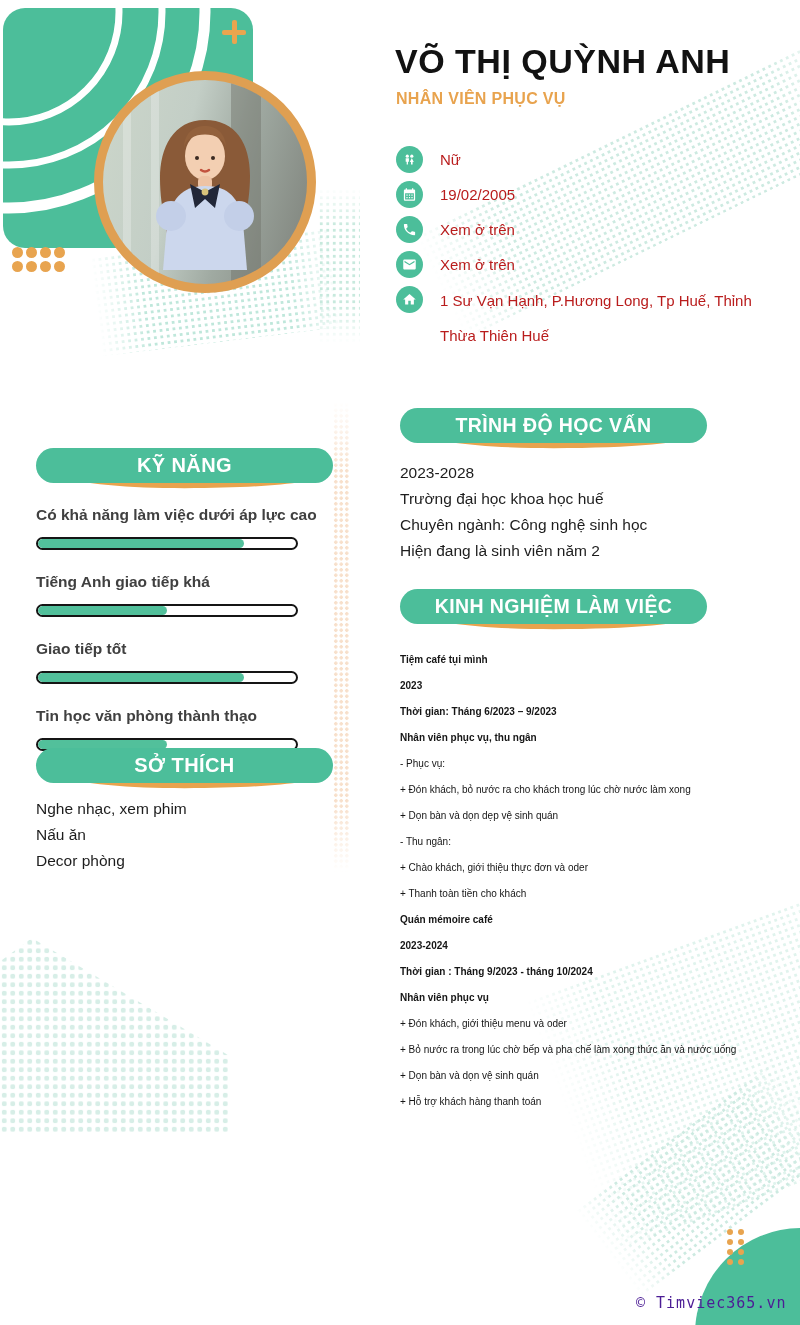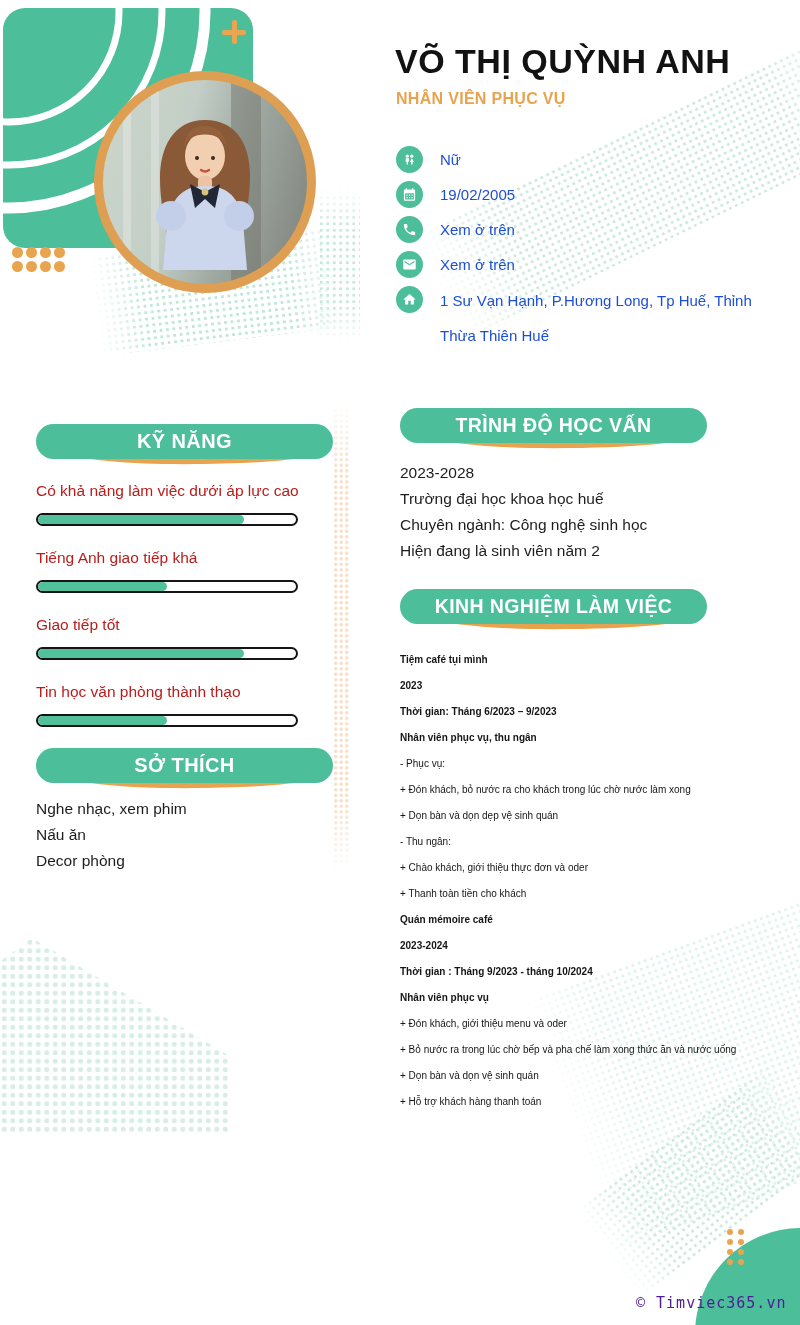--- a/index.html
+++ b/index.html
@@ -60,40 +60,40 @@
         letter-spacing:.5px;color:#121212;z-index:3;}
   .job-title{position:absolute;left:396px;top:90px;font-size:16px;font-weight:700;
         letter-spacing:.3px;color:#e8a34e;z-index:3;}
 
   
   .contact{position:absolute;left:396px;top:146px;width:380px;z-index:3;}
   .contact-row{display:flex;align-items:flex-start;margin-bottom:8px;}
   .icon-circle{flex:0 0 27px;width:27px;height:27px;border-radius:50%;background:#4cbe9a;
         display:flex;align-items:center;justify-content:center;}
   .icon-circle svg{width:15px;height:15px;fill:#ffffff;}
-  .contact-value{margin-left:17px;font-size:15px;color:#1d4ed8;line-height:27px;width:330px;}
+  .contact-value{margin-left:17px;font-size:15px;color:#b91c1c;line-height:27px;width:330px;}
   .contact-value.multiline{line-height:35px;margin-top:-3px;}
 
   
   .section{position:absolute;z-index:3;}
   .pill-wrap{position:relative;}
   .pill{position:relative;z-index:2;height:35px;border-radius:17.5px;background:#4cbe9a;
         color:#fff;font-weight:700;display:flex;align-items:center;justify-content:center;
         letter-spacing:.4px;}
   .pill-left{width:297px;font-size:20px;}
   .pill-right{width:307px;font-size:19.5px;}
   .swoosh{position:absolute;z-index:1;left:6px;top:23px;height:19px;}
   .swoosh svg{display:block;width:100%;height:100%;}
   .swoosh path{fill:#e8a34e;}
 
   
-  .skills{left:36px;top:424px;width:299px;}
+  .skills{left:36px;top:448px;width:299px;}
   .skill{margin-top:22px;}
   .skill:first-of-type{margin-top:13px;}
-  .skill-label{font-size:15.5px;line-height:20px;color:#b91c1c;}
+  .skill-label{font-size:15.5px;line-height:20px;color:#404040;font-weight:bold;}
   .track{margin-top:12px;width:262px;height:13px;border:2px solid #151515;border-radius:8px;
          background:#fff;box-sizing:border-box;overflow:hidden;}
   .fill{height:100%;background:#52c09b;border-radius:6px;}
 
   
   .hobbies{left:36px;top:748px;width:299px;}
   .hobby-lines{margin-top:13px;}
   .hobby-line{font-size:15.5px;line-height:26px;color:#1d1d1d;}
 
   

